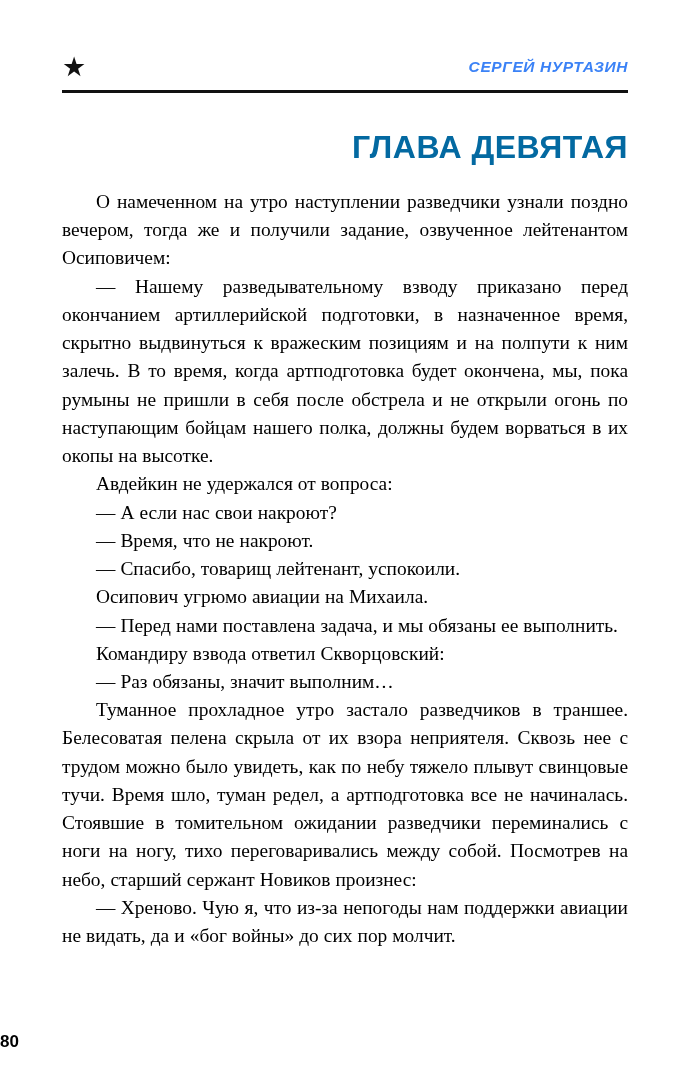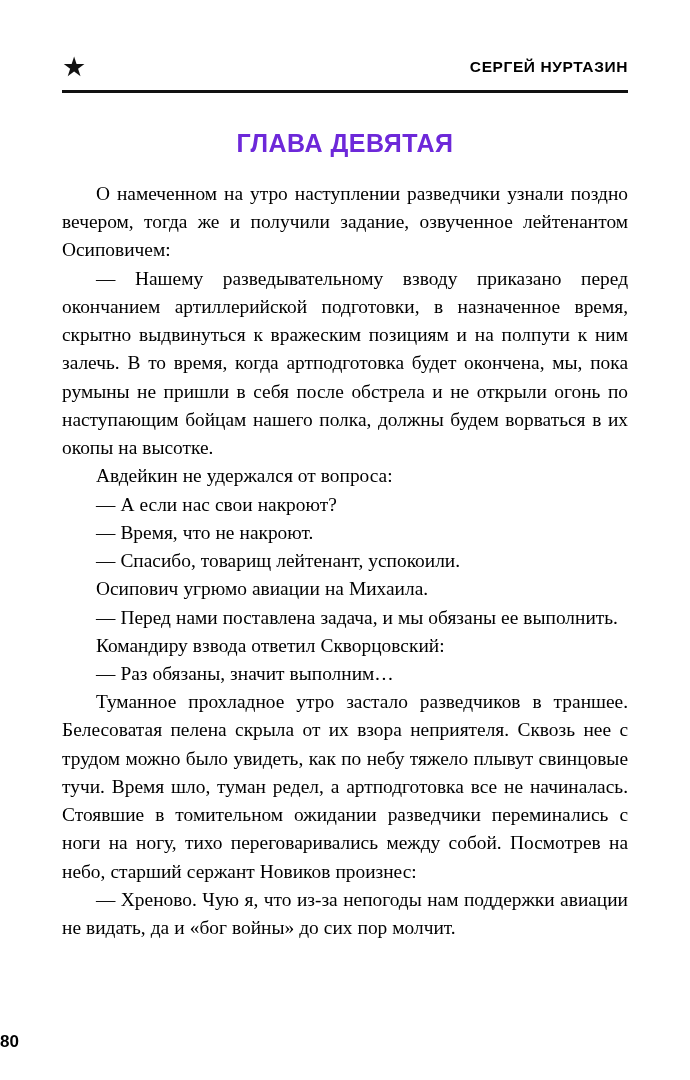--- a/index.html
+++ b/index.html
@@ -35,38 +35,39 @@
     line-height: 30px;
     font-size: 27px;
     color: #111;
     text-align: left;
   }
   .running-head {
     font-family: "Liberation Sans", sans-serif;
     font-weight: bold;
     font-size: 15.5px;
     letter-spacing: 0.6px;
-    color: #000000;
+    color: #3b82f6;
     text-transform: uppercase;
     white-space: nowrap;
+    font-style: italic;
   }
   .header-rule {
     border: none;
     border-top: 3px solid #111;
     margin: 4px 0 0 0;
     width: 100%;
   }
   .chapter-title {
     font-family: "Liberation Sans", sans-serif;
     font-weight: bold;
-    font-size: 25px;
+    font-size: 32px;
     letter-spacing: 0.5px;
-    text-align: center;
+    text-align: right;
     margin: 36px 0 22px 0;
-    color: #6d28d9;
+    color: #0369a1;
   }
   .body-text p {
     margin: 0;
     font-size: 19.4px;
     line-height: 1.455;
     text-align: justify;
     text-indent: 34px;
     hyphens: manual;
     word-spacing: 0.2px;
   }

